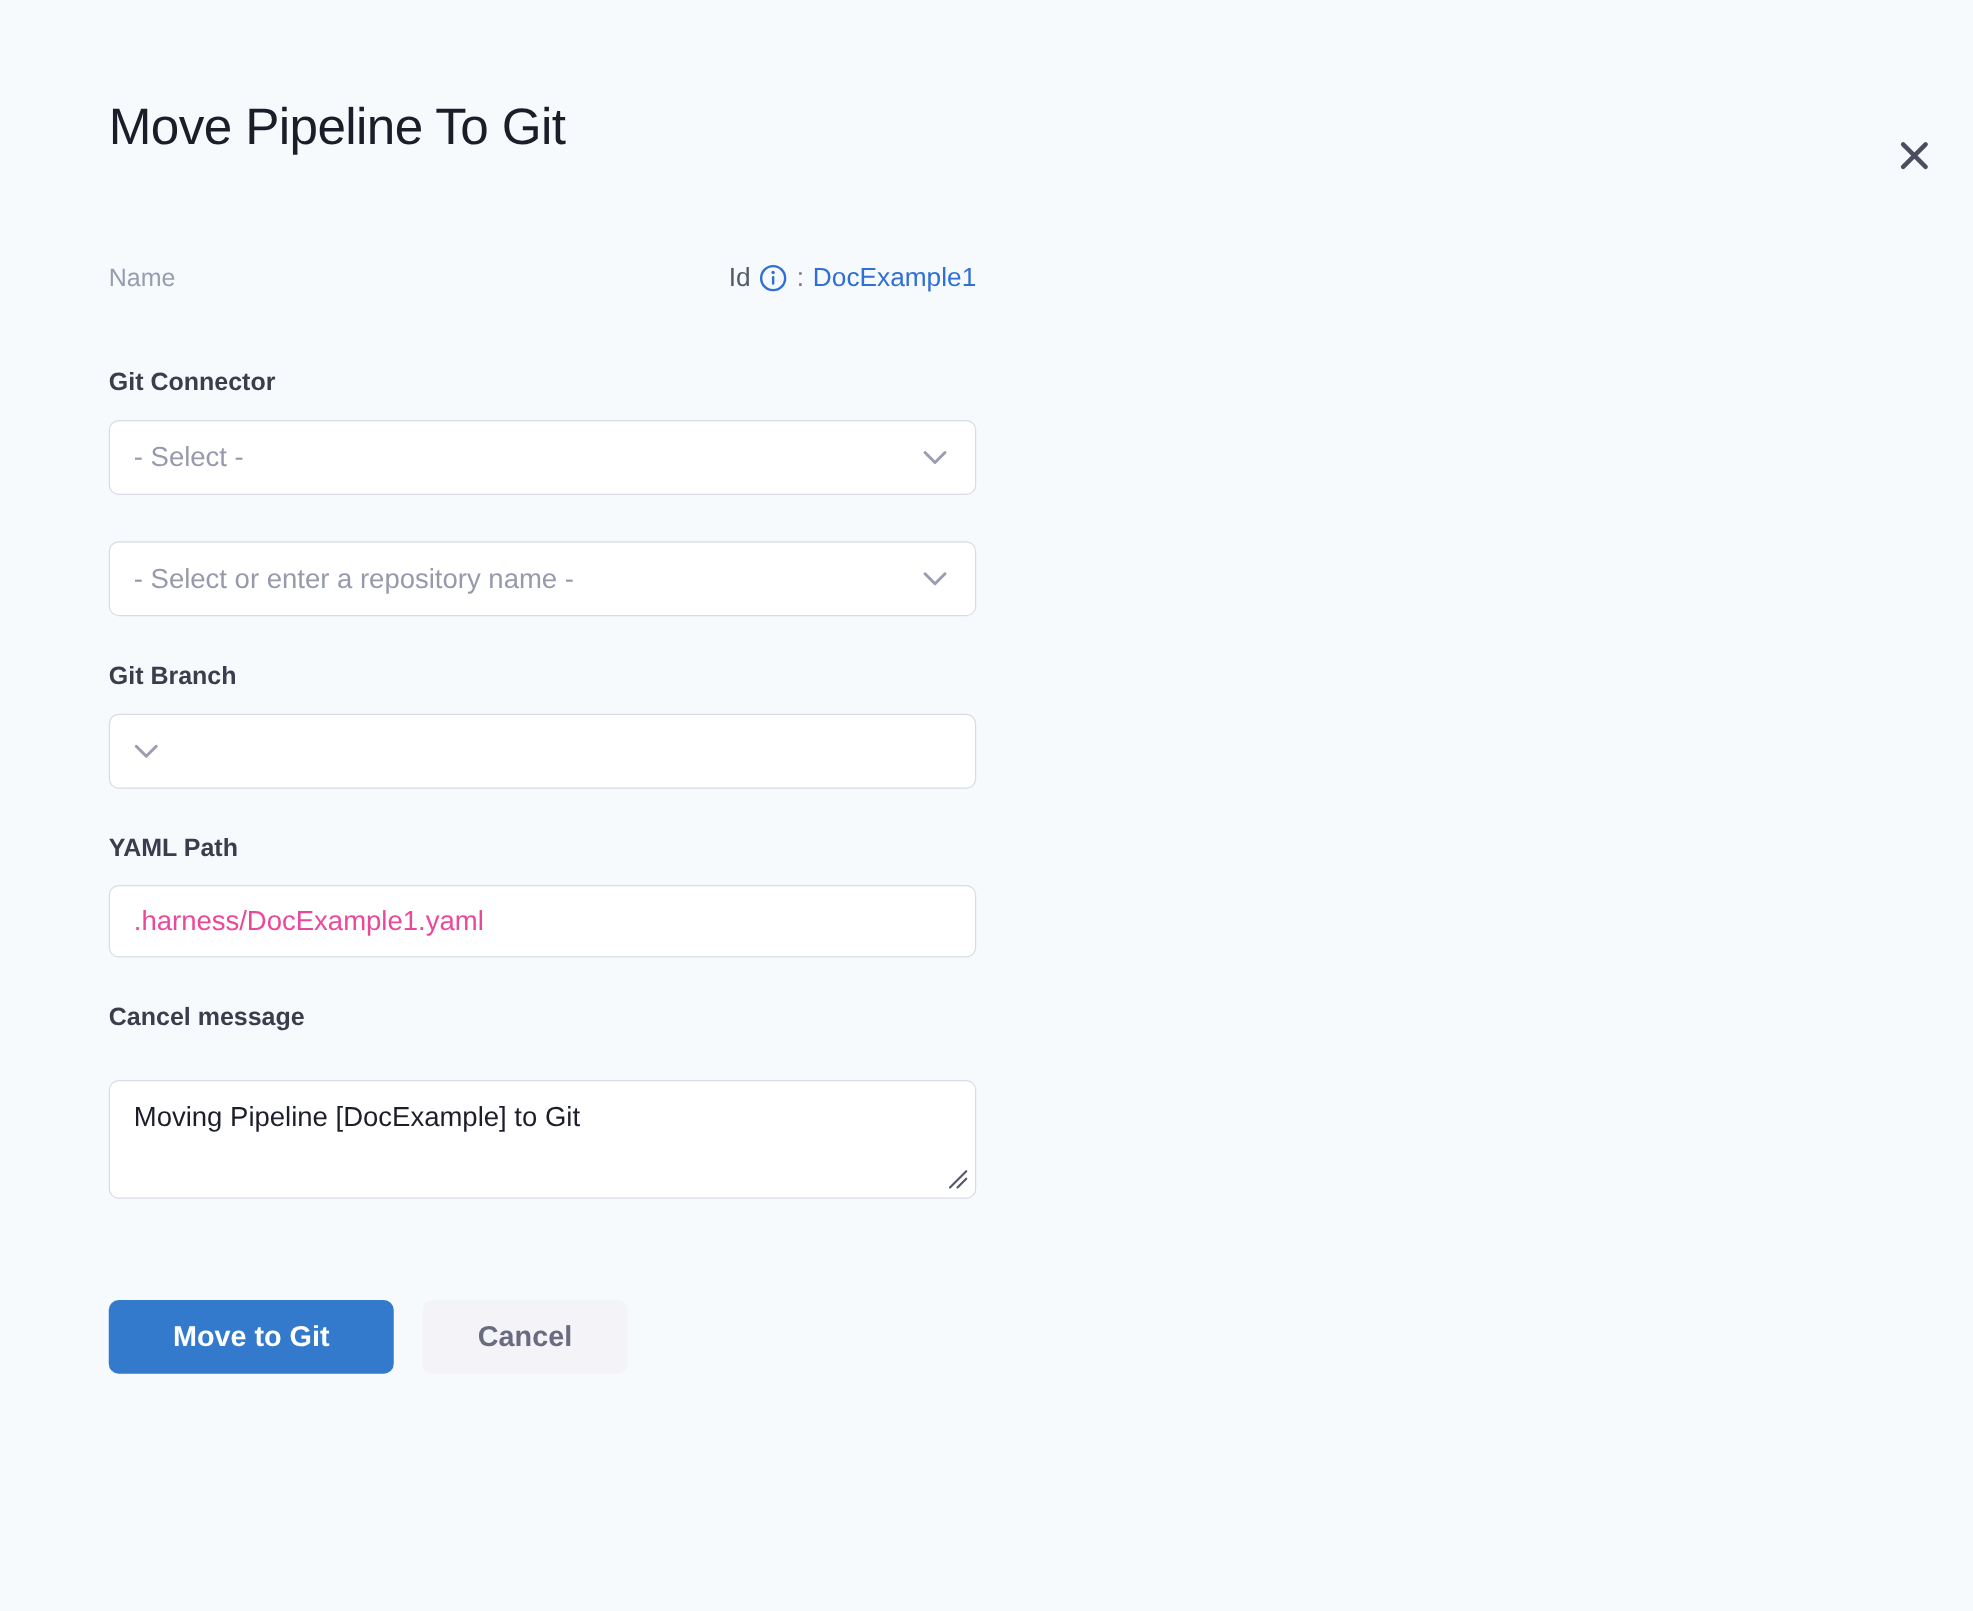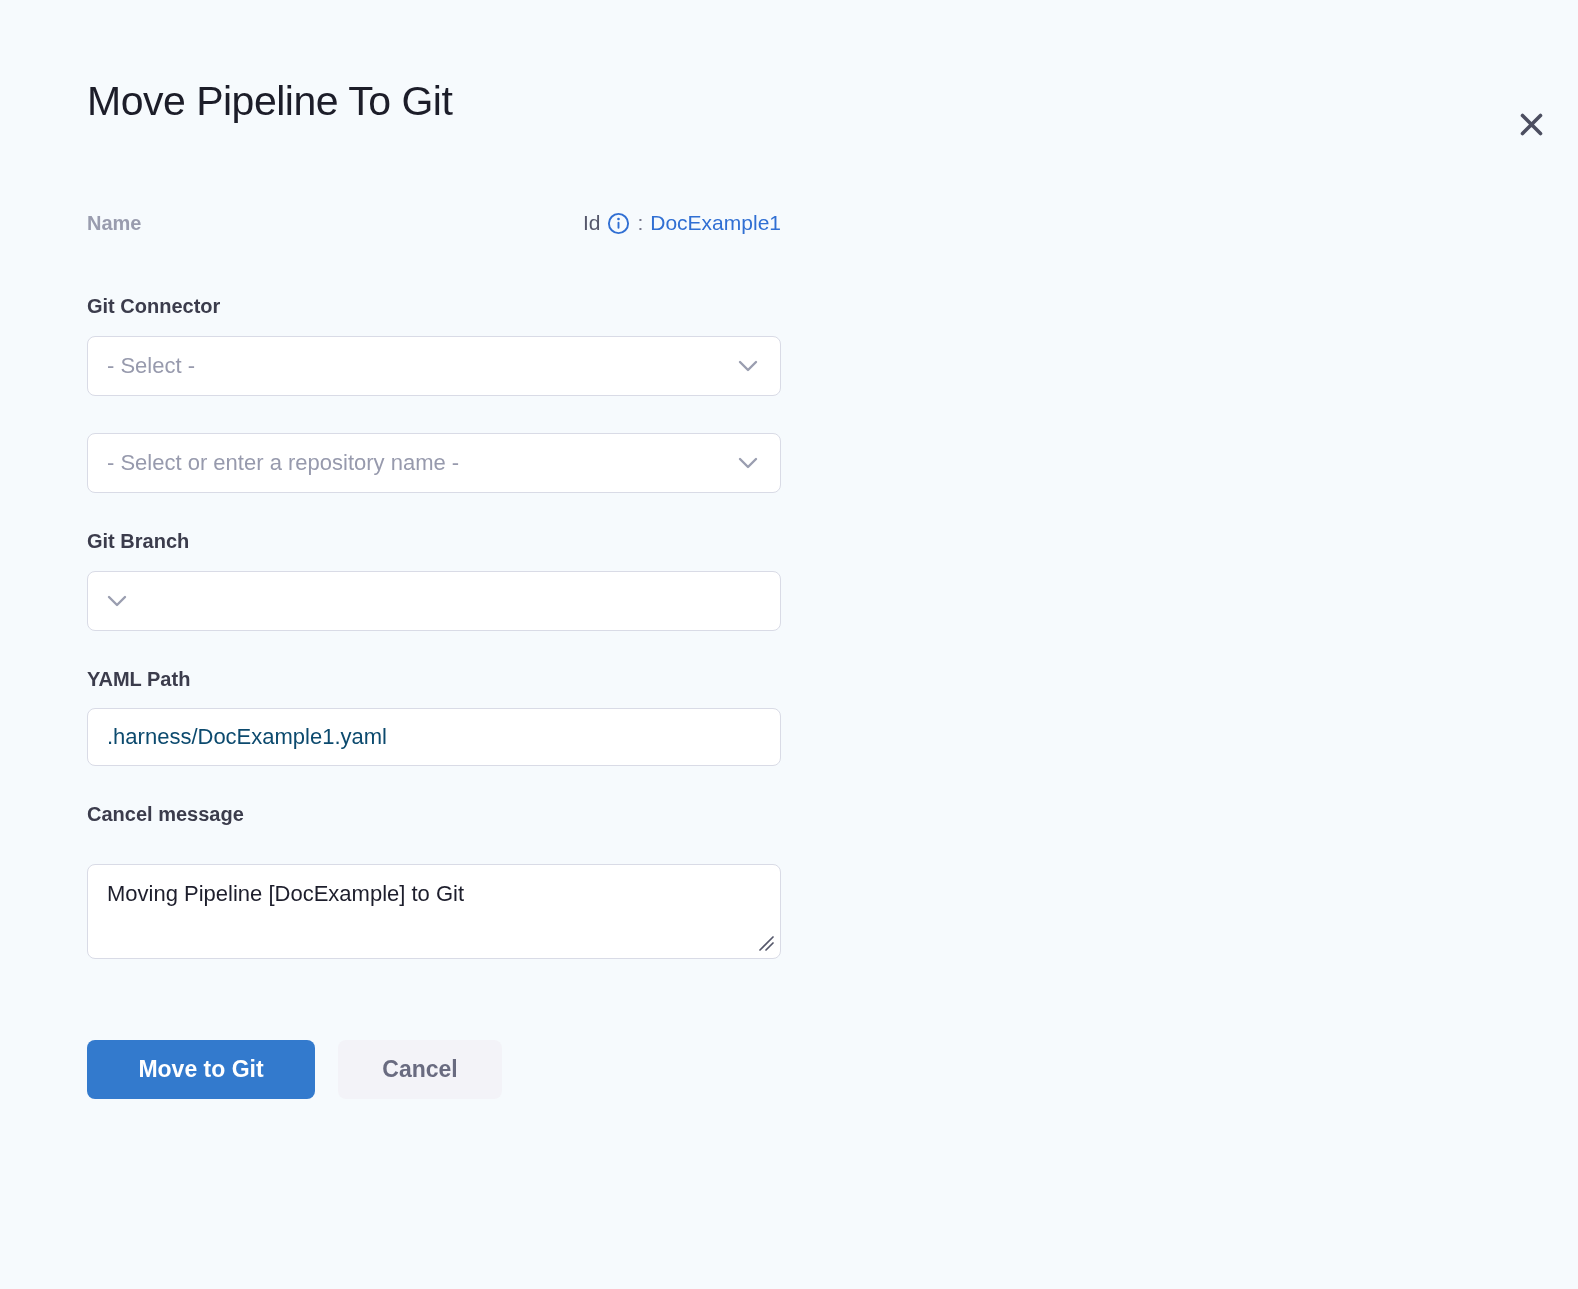--- a/index.html
+++ b/index.html
@@ -39,25 +39,25 @@
     justify-content: space-between;
     margin-bottom: 17px;
   }
   .label {
     font-size: 20px;
     font-weight: 600;
     color: #3b3c4c;
   }
   .label.muted {
     color: #999cae;
-    font-weight: 700;
+    font-weight: 400;
   }
   .id-row {
     display: flex;
-    align-items: flex-end;
+    align-items: flex-start;
     gap: 7px;
     font-size: 21px;
   }
   .id-prefix { color: #55576b; }
   .id-sep { color: #75778b; }
   .id-link {
     color: #306fd3;
     text-decoration: none;
     cursor: pointer;
   }
@@ -67,21 +67,21 @@
   .field-repo, .field-branch, .field-yaml, .field-commit { margin-top: 37px; }
 
   .text-input {
     width: 100%;
     height: 58px;
     border: 1px solid #d9dbe6;
     border-radius: 8px;
     background: #ffffff;
     font-family: "Liberation Sans", sans-serif;
     font-size: 22px;
-    color: #0c4a6e;
+    color: #ec4899;
     padding: 0 19px;
     outline: none;
   }
   .text-input:disabled,
   .text-input.disabled {
     background: #fafbfd;
     color: #9b9db3;
   }
   .text-input::placeholder { color: #9b9db3; }
 

